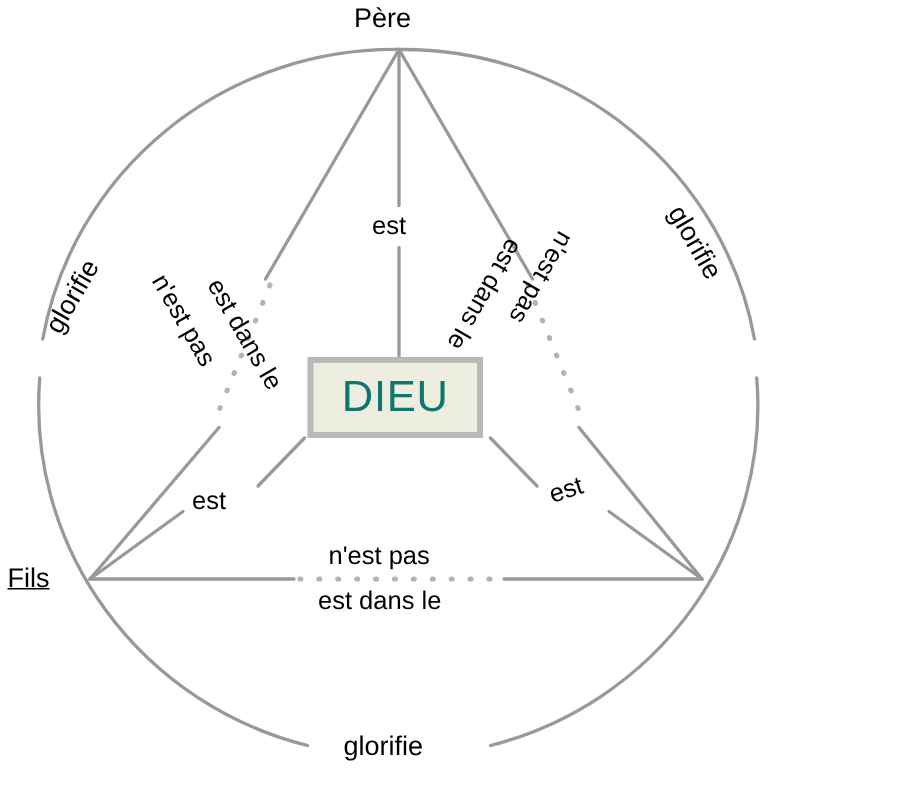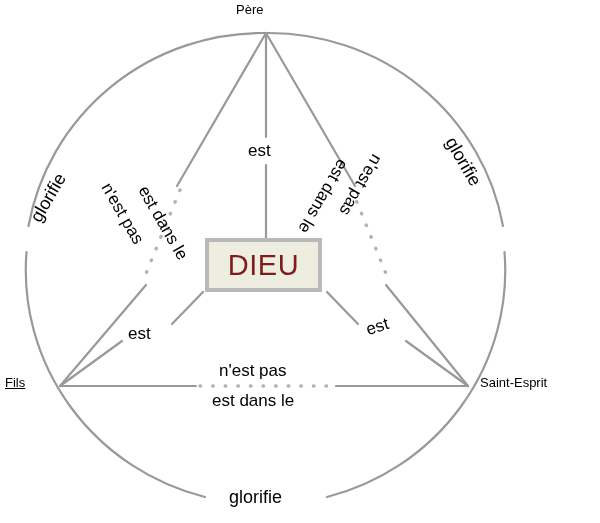--- a/index.html
+++ b/index.html
@@ -28,40 +28,40 @@
   }
   .diag-label {
     position: absolute;
     white-space: nowrap;
     color: #000000;
     font-family: "Liberation Sans", sans-serif;
     line-height: 1;
     -webkit-font-smoothing: antialiased;
   }
   .vertex-label {
-    font-size: 13px;
+    font-size: 18px;
   }
   .edge-label {
     font-size: 17px;
   }
   .arc-label {
     font-size: 18px;
   }
   .center-box {
     position: absolute;
     box-sizing: border-box;
     background: #eeeee0;
     border: 4px solid #b9b9b9;
     display: flex;
     align-items: center;
     justify-content: center;
   }
   .center-box-text {
     font-size: 29px;
-    color: #7f1d1d;
+    color: #0f766e;
     letter-spacing: 0.5px;
     font-family: "Liberation Sans", sans-serif;
   }
 </style>
 </head>
 <body>
 
 <div id="diagram-root">
 
   <svg id="trinity-svg" viewBox="0 0 600 523">
@@ -109,21 +109,20 @@
   </svg>
 
   <div class="center-box" style="left:205px; top:238px; width:117px; height:54px;">
     <span class="center-box-text">DIEU</span>
   </div>
 
   <div class="diag-label vertex-label" style="left:236px; top:3px;">Père</div>
 
   <div class="diag-label vertex-label" style="left:5px; top:376px;text-decoration:underline;">Fils</div>
 
-  <div class="diag-label vertex-label" style="left:480px; top:376px;">Saint-Esprit</div>
 
   <div class="diag-label edge-label" style="left:248px; top:142px;">est</div>
 
   <div class="diag-label edge-label" style="left:128px; top:325px;">est</div>
 
   <div class="diag-label edge-label" style="left:364px; top:322px; transform:rotate(-18deg); transform-origin:left top;">est</div>
 
   <div class="diag-label edge-label" style="left:113px; top:180px; transform:rotate(60deg); transform-origin:left top;">n'est pas</div>
 
   <div class="diag-label edge-label" style="left:150px; top:183px; transform:rotate(60deg); transform-origin:left top;">est dans le</div>

